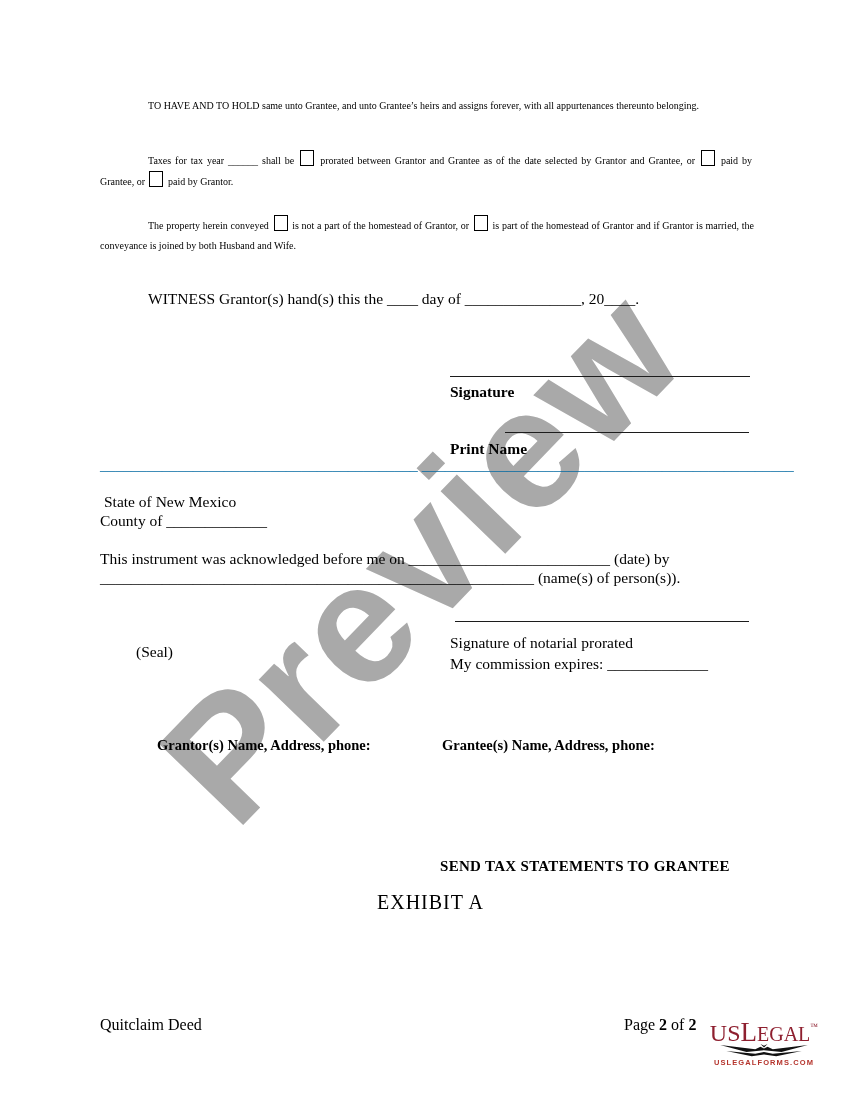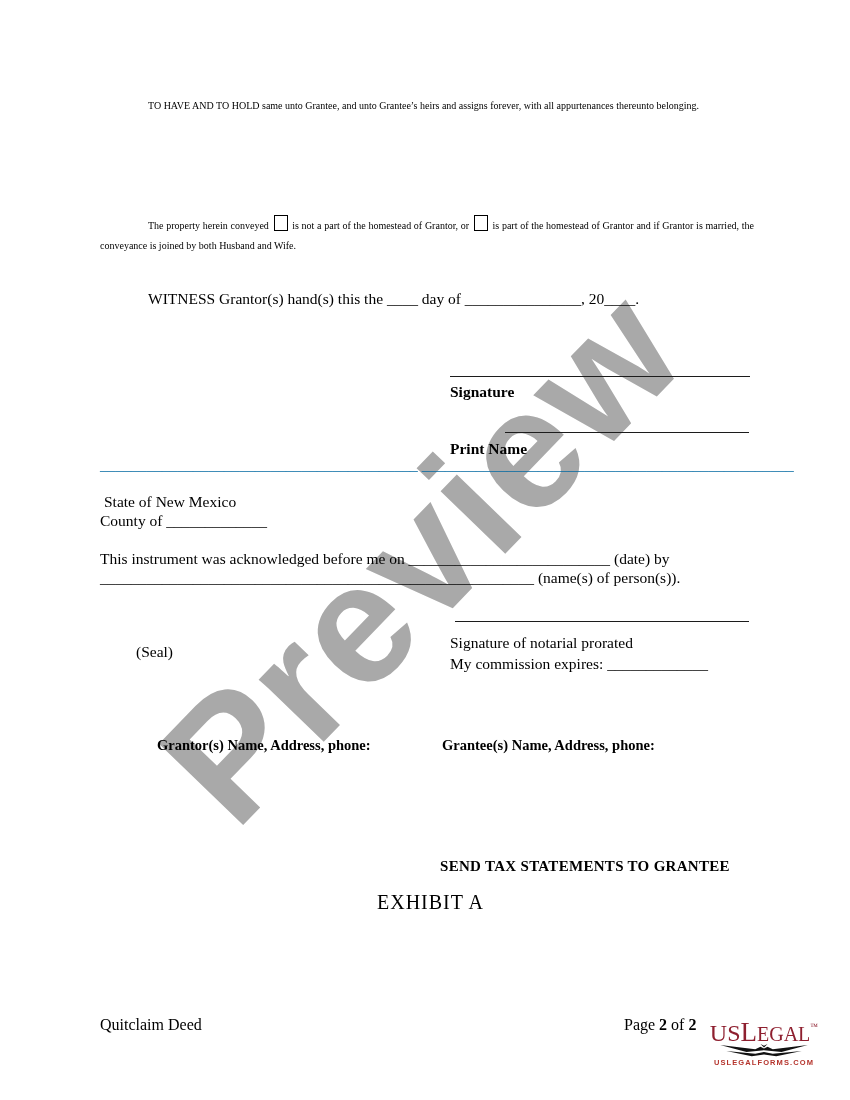--- a/index.html
+++ b/index.html
@@ -72,20 +72,27 @@
 <body>
 
 <div class="page">
 
   <div class="watermark">Preview</div>
 
   <div class="content">
 
     <p class="para abs" style="left:100px;top:96px;width:652px;">TO HAVE AND TO HOLD same unto Grantee, and unto Grantee’s heirs and assigns forever, with all appurtenances thereunto belonging.</p>
 
+    <p class="para abs" style="left:100px;top:150px;width:652px;"><span>Taxes for tax year ______ shall be</span>
+      <span class="cb"></span>
+      <span>prorated between Grantor and Grantee as of the date selected by Grantor and Grantee, or</span>
+      <span class="cb"></span>
+      <span>paid by Grantee, or</span>
+      <span class="cb"></span>
+      <span>paid by Grantor.</span></p>
 
     <p class="para abs" style="left:100px;top:215px;width:654px;"><span>The property herein conveyed</span>
       <span class="cb"></span>
       <span>is not a part of the homestead of Grantor, or</span>
       <span class="cb"></span>
       <span>is part of the homestead of Grantor and if Grantor is married, the conveyance is joined by both Husband and Wife.</span></p>
 
     <div class="line1 abs" style="left:148px;top:289px;">WITNESS Grantor(s) hand(s) this the ____ day of _______________, 20____.</div>
 
     <div class="rule abs" style="left:450px;top:376px;width:300px;"></div>

